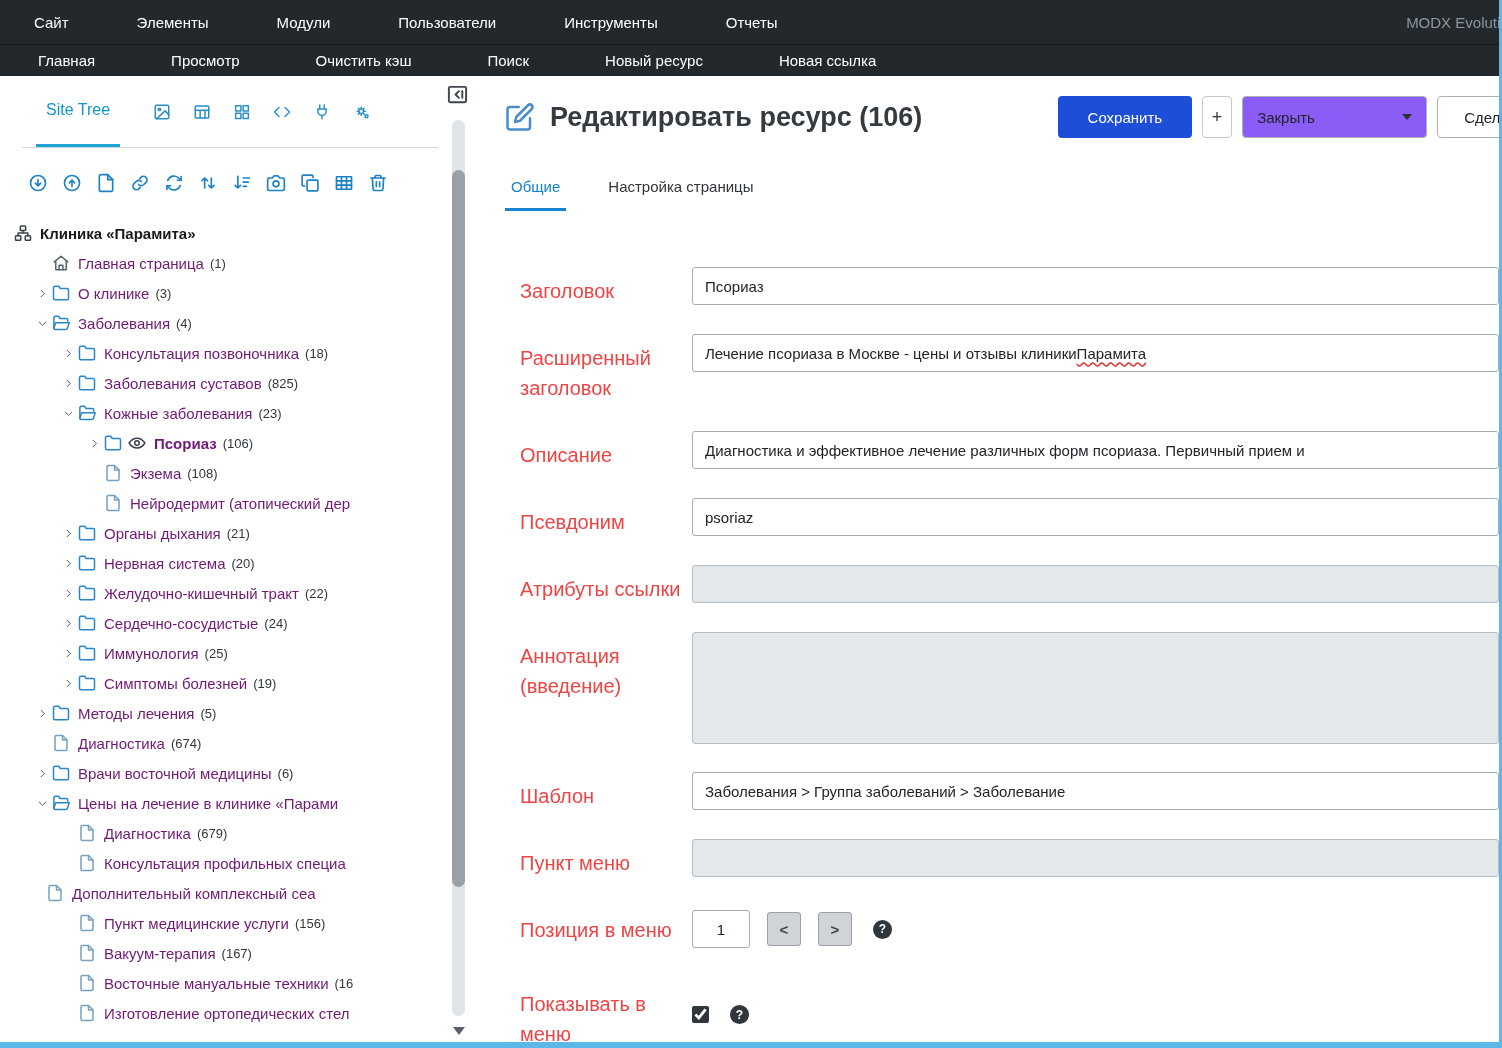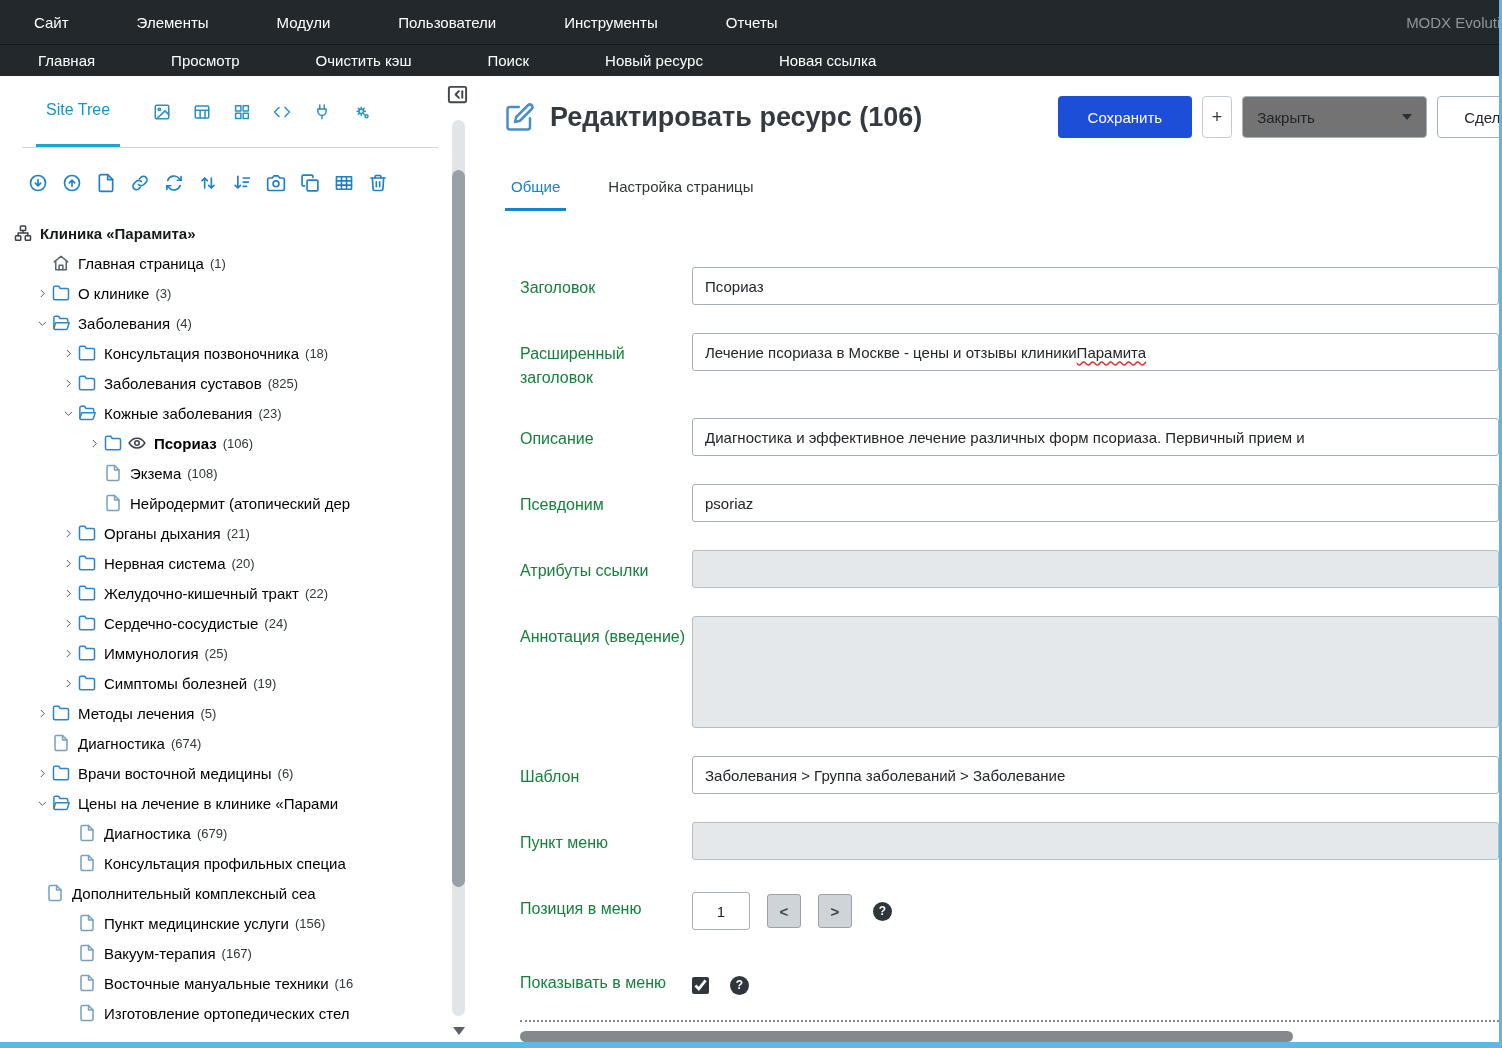--- a/index.html
+++ b/index.html
@@ -60,21 +60,21 @@
   .tw.open svg { transform:rotate(90deg); }
   .icon { display:inline-flex; flex:none; }
   .trow .icon { width:18px; height:18px; margin-right:8px; }
   .trow .icon svg { width:100%; height:100%; }
   .trow .icon.eye { margin-left:-2px; }
   .ic-folder, .ic-folder-open { color:#2b85cb; }
   .ic-file { color:#76a0bf; }
   .ic-home { color:#5a646c; }
   .ic-sitemap { color:#39434b; }
   .ic-eye { color:#39434b; }
-  .tlabel { color:#000000; margin-right:6px; }
+  .tlabel { color:#701a75; margin-right:6px; }
   .trow.root .tlabel { color:#16191c; font-weight:700; }
   .trow.root .icon { margin-left:8px; }
   .trow.sel .tlabel { font-weight:700; }
   .tcount { color:#31373c; font-size:13px; }
 
   
   .collapse-btn { position:absolute; top:7px; left:7px; width:25px; height:23px; color:#3e454b; display:inline-flex; cursor:pointer; }
   .collapse-btn svg { width:100%; height:100%; }
   .v-scrollbar { position:absolute; left:14px; top:44px; bottom:26px; width:13px; background:#e2e5e7; border-radius:7px; }
   .v-thumb { position:absolute; top:50px; left:0; width:13px; height:80%; background:#9aa1a6; border-radius:7px; }
@@ -91,40 +91,40 @@
   .header-buttons { display:flex; align-items:center; gap:10px; margin-left:auto; margin-right:-98px; flex:none; }
   .btn-save {
     height:42px; padding:0 30px; background:#1d4ed8; color:#fff; border:none; border-radius:4px;
     font-size:15px; font-family:inherit; cursor:pointer; white-space:nowrap;
   }
   .btn-plus {
     height:42px; width:30px; background:#fff; border:1px solid #c3cad0; border-radius:4px;
     color:#2f363c; font-size:18px; font-family:inherit; cursor:pointer;
   }
   .btn-close {
-    height:42px; min-width:185px; background:#737373; border:1px solid #aab2b9; border-radius:4px;
+    height:42px; min-width:185px; background:#8b5cf6; border:1px solid #aab2b9; border-radius:4px;
     display:flex; align-items:center; justify-content:space-between; padding:0 14px;
     font-size:15px; color:#212529; font-family:inherit; cursor:pointer; white-space:nowrap;
   }
   .caret { width:0; height:0; border-left:5px solid transparent; border-right:5px solid transparent; border-top:6px solid #2b3035; margin-left:14px; }
   .btn-copy {
     height:42px; background:#fff; border:1px solid #aab2b9; border-radius:4px; padding:0 26px;
     font-size:15px; color:#212529; font-family:inherit; cursor:pointer; white-space:nowrap;
   }
 
   
   .tabs { display:flex; gap:36px; margin:30px 0 0 25px; font-size:15px; }
   .tab { padding:10px 6px 13px; color:#2f353a; cursor:pointer; white-space:nowrap; }
   .tab.active { color:#1583cd; border-bottom:3px solid #1583cd; }
 
   
   .form { margin:56px 0 0 40px; }
   .frow { display:flex; margin-bottom:28px; }
   .frow.checkbox { margin-bottom:12px; }
-  .flabel { width:172px; flex:none; font-size:16px; color:#15803d; padding-top:9px; line-height:1.5; }
+  .flabel { width:172px; flex:none; font-size:20px; color:#ef4444; padding-top:9px; line-height:1.5; }
   .fctrl { flex:1; min-width:0; }
   .fctrl.inline { display:flex; align-items:center; min-height:46px; }
   .input {
     min-height:38px; border:1px solid #a6aeb5; border-radius:3px; padding:8px 12px;
     font-size:15px; color:#212529; background:#fff; display:flex; align-items:center;
     white-space:nowrap; overflow:hidden; cursor:text; width:100%;
   }
   .input.textarea { height:112px; align-items:flex-start; }
   .input.disabled { background:#e4e8ea; border-color:#b6bdc3; }
   .input.select { cursor:pointer; }

